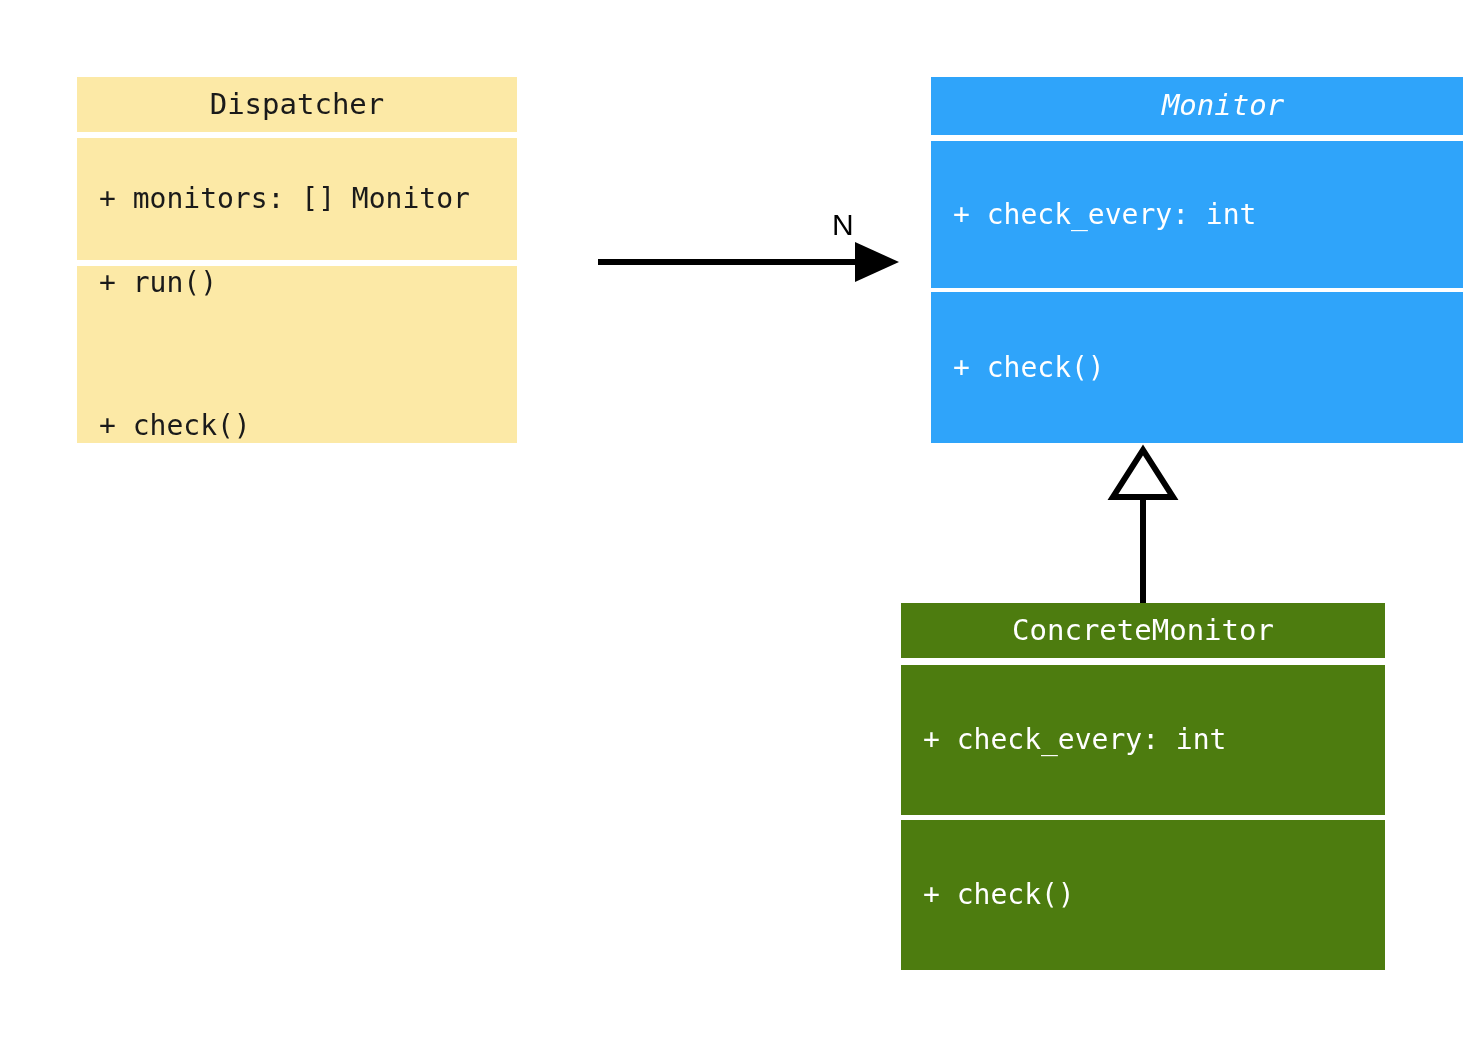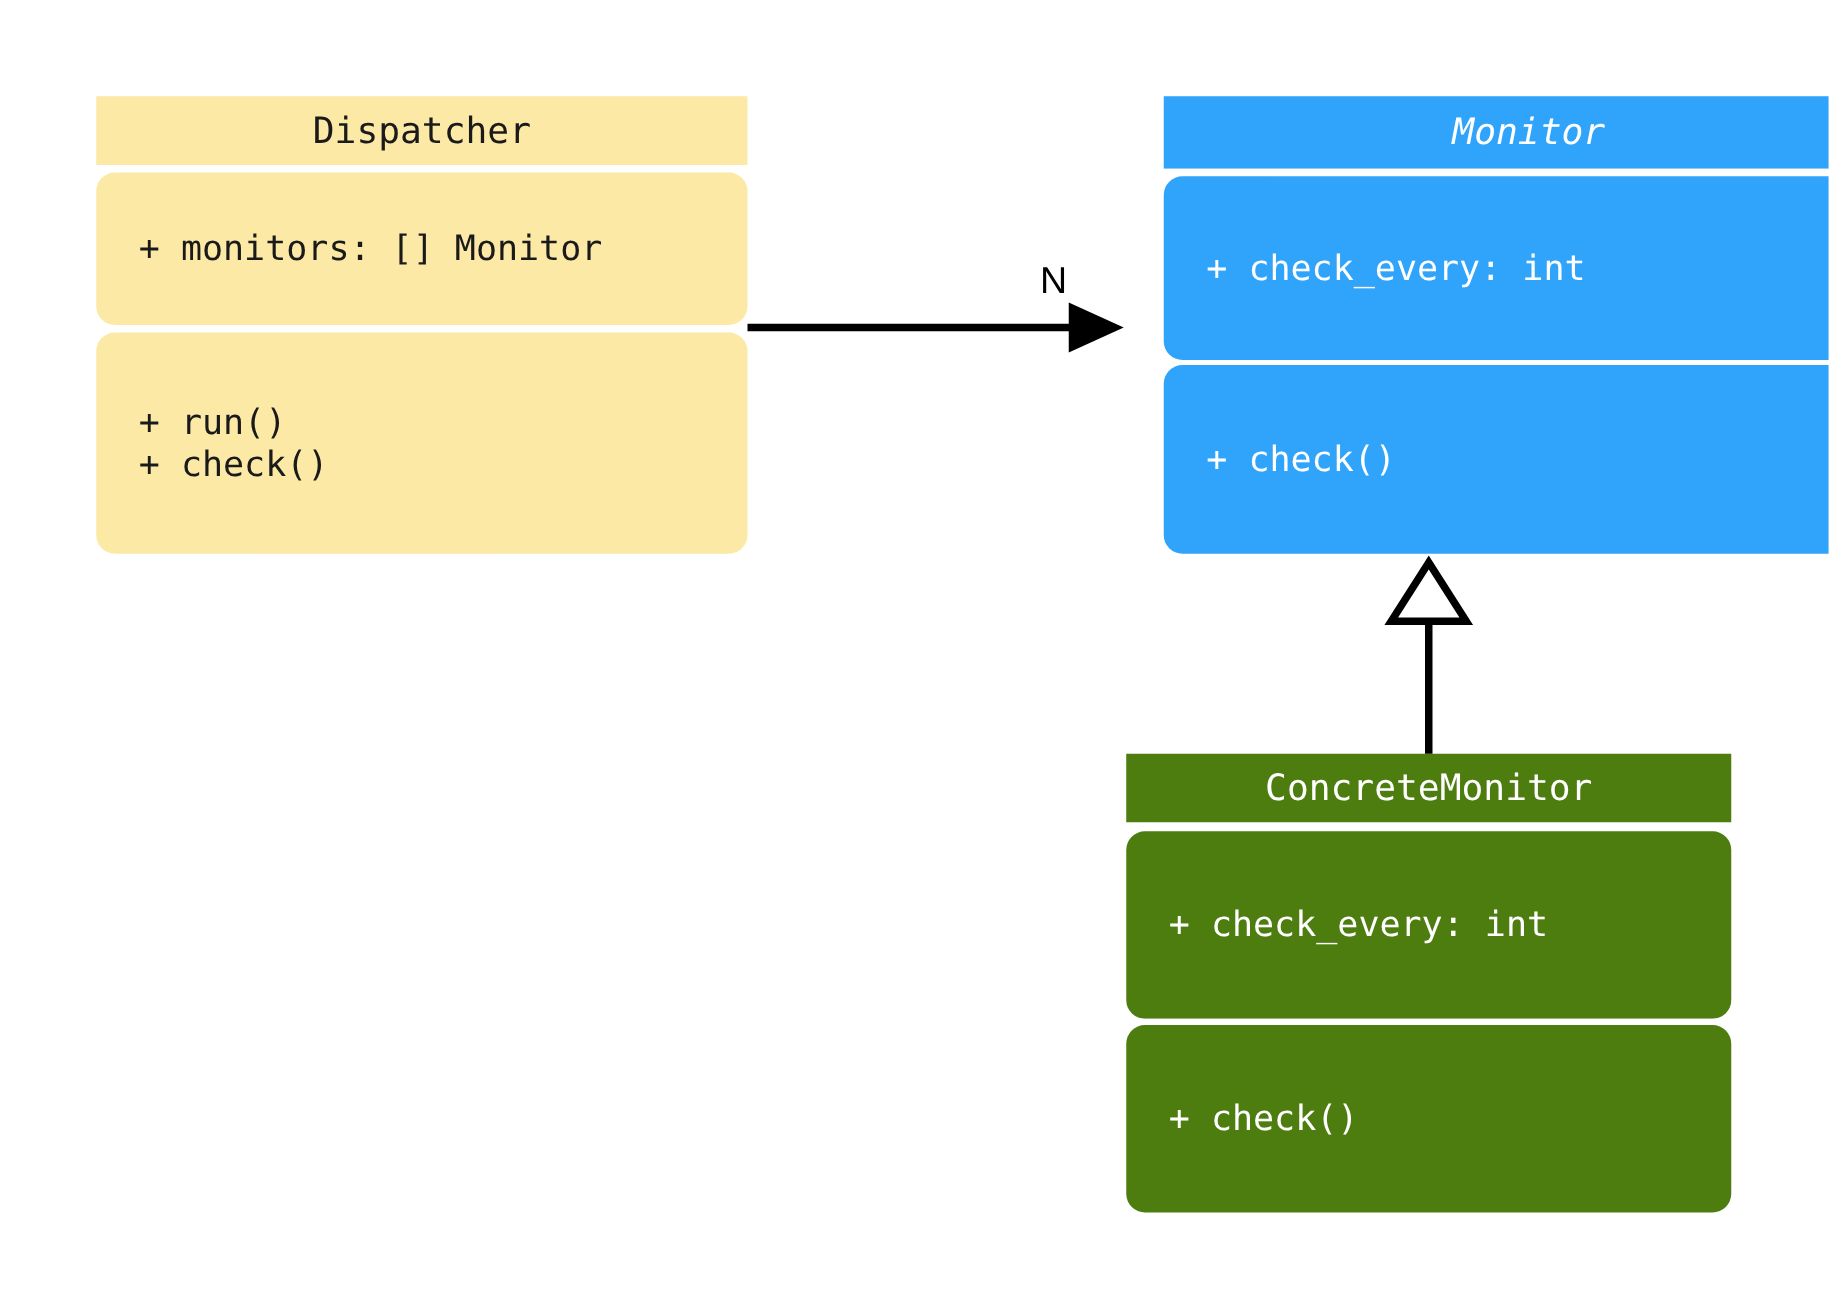--- a/index.html
+++ b/index.html
@@ -36,26 +36,25 @@
     font-size: 29px;
     line-height: 1.15;
     letter-spacing: 0px;
     white-space: pre;
   }
   .uml-compartment {
     box-sizing: border-box;
     display: flex;
     flex-direction: column;
     justify-content: center;
-    padding-left: 34px;
+    padding-left: 22px;
     font-family: "DejaVu Sans Mono", monospace;
     font-size: 28px;
     line-height: 1.21;
     white-space: pre;
-    border-radius: 15px;
   }
   .uml-compartment .member {
     white-space: pre;
   }
   .divider {
     flex: 0 0 auto;
     background: #ffffff;
   }
 
   
@@ -95,28 +94,28 @@
     font-size: 30px;
     color: #000000;
     white-space: pre;
   }
 </style>
 </head>
 <body>
 
 <div id="canvas">
 
-  <div class="uml-class box-dispatcher" style="left:77px; top:77px; width:521px; height:366px;">
+  <div class="uml-class box-dispatcher" style="left:77px; top:77px; width:440px; height:366px;">
     <div class="uml-title" style="height:55px;">Dispatcher</div>
     <div class="divider" style="height:6px;"></div>
     <div class="uml-compartment" style="height:122px;">
       <div class="member">+ monitors: [] Monitor</div>
     </div>
     <div class="divider" style="height:6px;"></div>
-    <div class="uml-compartment" style="height:177px;">
+    <div class="uml-compartment" style="height:177px;justify-content:space-between;">
       <div class="member">+ run()</div>
       <div class="member">+ check()</div>
     </div>
   </div>
 
   <div class="uml-class box-monitor" style="left:931px; top:77px; width:584px; height:366px;">
     <div class="uml-title" style="height:58px;">Monitor</div>
     <div class="divider" style="height:6px;"></div>
     <div class="uml-compartment" style="height:147px;">
       <div class="member">+ check_every: int</div>

